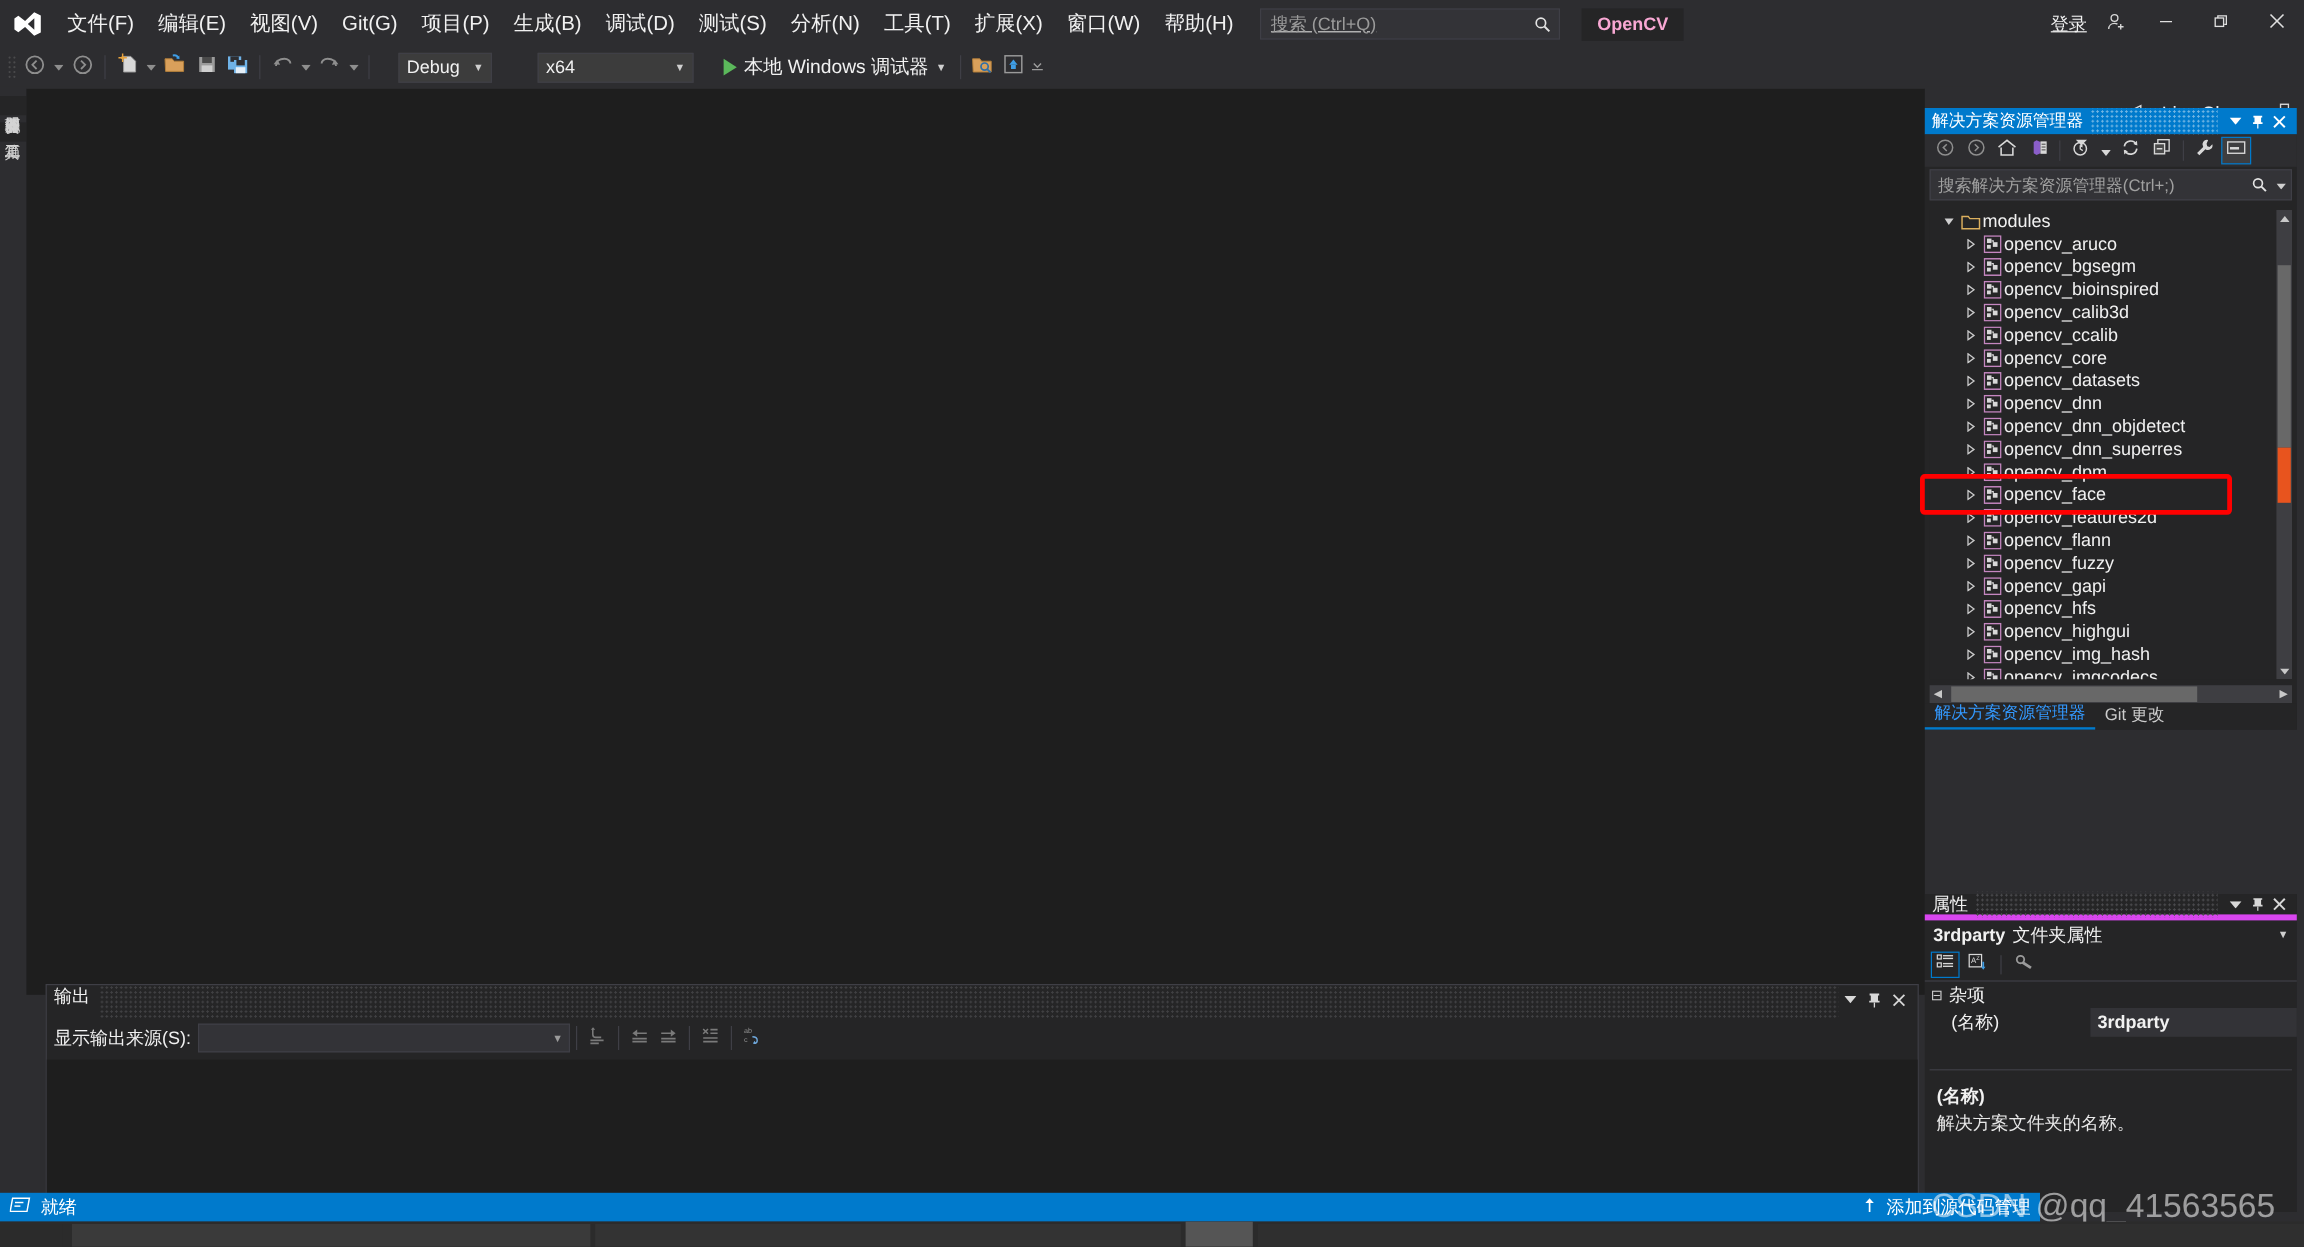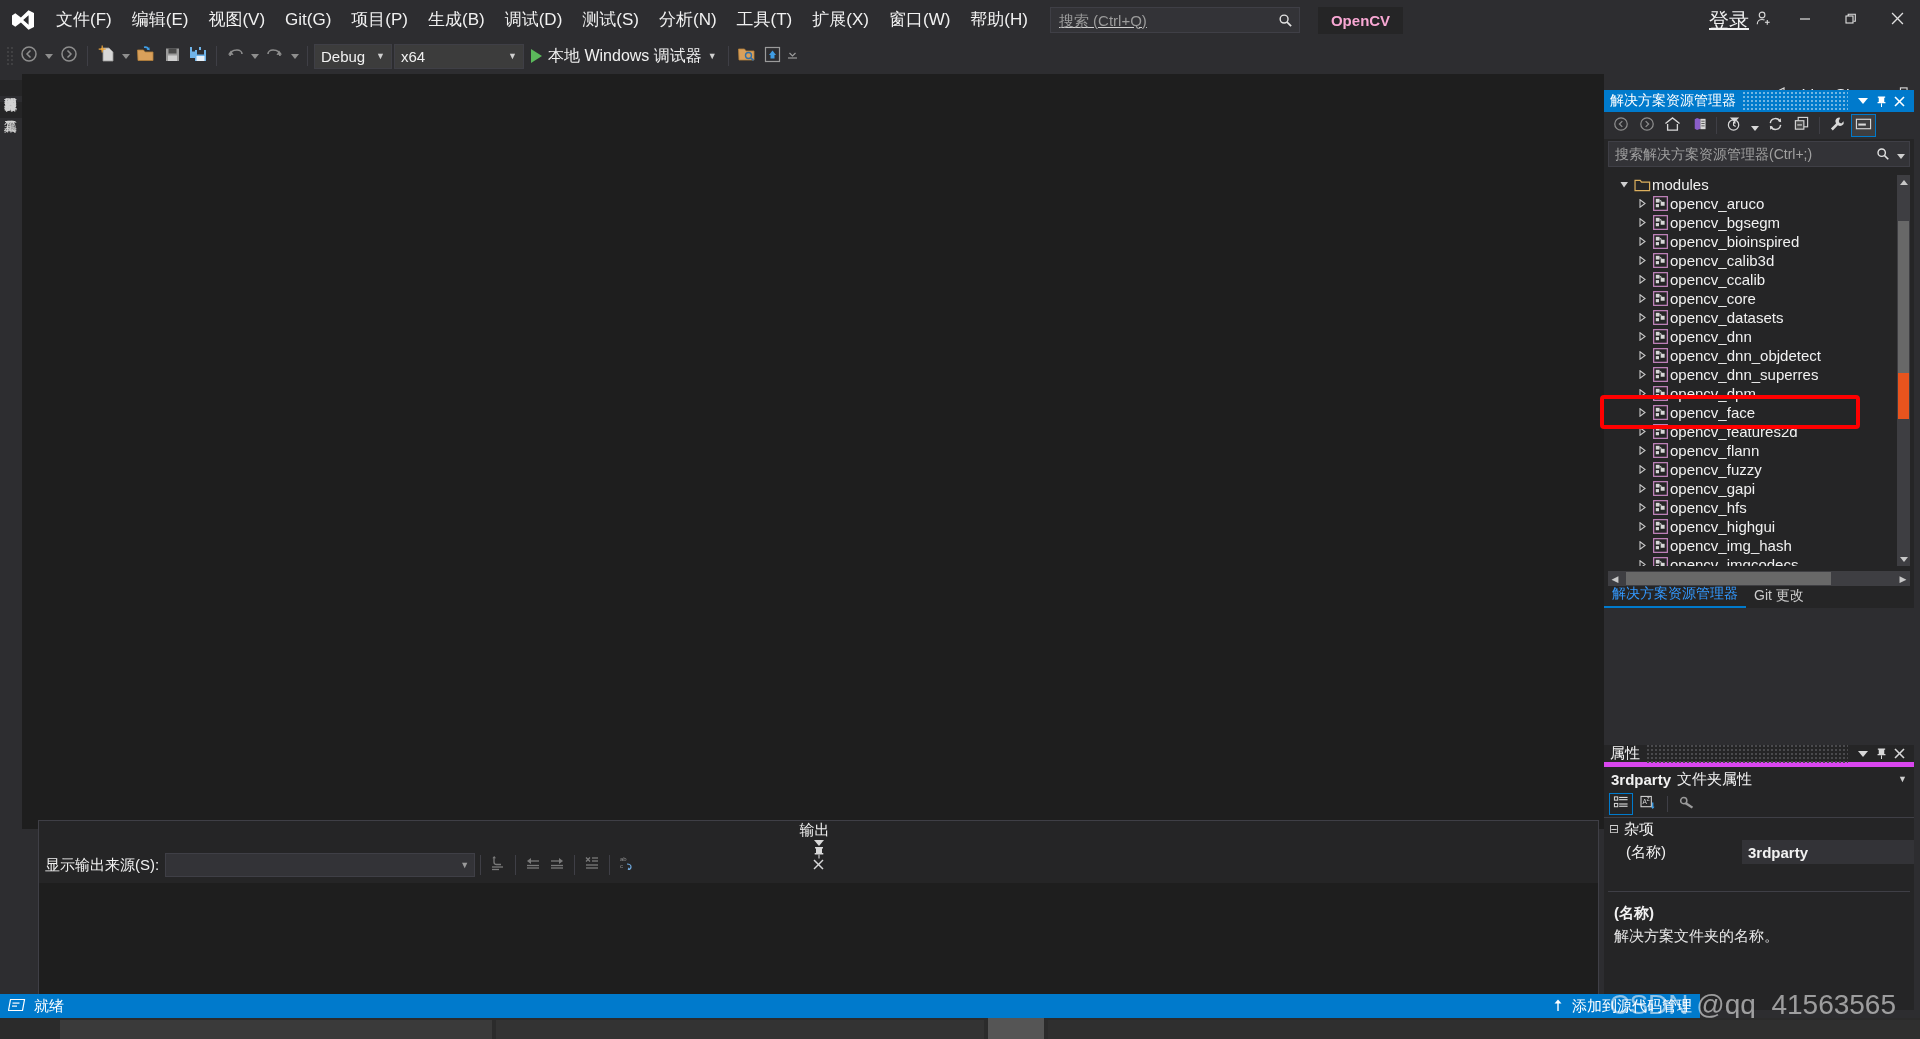--- a/index.html
+++ b/index.html
@@ -32,36 +32,36 @@
     flex:1; background:transparent; border:0; outline:none; color:#cfcfcf;
     font-size:15px; padding:0 8px; font-family:inherit;text-decoration:underline;
   }
   .qsearch input::placeholder{ color:#9b9b9b; }
   .qsearch .mag{ width:26px; display:flex; align-items:center; justify-content:center; }
   .proj-chip{
     margin-left:18px; background:#252526; color:#f9a8d4; font-size:15px; font-weight:bold;
     padding:5px 13px; white-space:nowrap;
   }
   .tb-right{ position:absolute; right:0; top:0; height:40px; display:flex; align-items:center; }
-  .signin{ display:flex; align-items:center; gap:6px; padding:0 10px; height:40px; font-size:20px; color:#f1f1f1;}
+  .signin{ display:flex; align-items:center; gap:16px; padding:0 10px; height:40px; font-size:15px; color:#f1f1f1;}
   .signin .lnk{ text-decoration:underline; }
   .wbtn{ width:46px; height:40px; display:flex; align-items:center; justify-content:center; }
 
   
   .toolbar{
     position:absolute; left:0; top:40px; width:1920px; height:32px;
     background:#2d2d30; display:flex; align-items:center; padding-left:6px;
   }
   .grip{ width:10px; height:20px; opacity:.45; }
   .tb-btn{ width:26px; height:26px; display:flex; align-items:center; justify-content:center; }
   .tb-caret{ width:14px; height:26px; display:flex; align-items:center; justify-content:center;}
   .tb-sep{ width:1px; height:20px; background:#3f3f46; margin:0 5px; }
   .combo{
     height:25px; background:#3c3c3c; border:1px solid #3f3f46; color:#f1f1f1;
-    font-size:15px; display:flex; align-items:center; padding:0 6px; margin:0 1px;
+    font-size:15px; display:flex; align-items:center; padding:0 6px; margin:0 19px;
     position:relative; min-width:78px;
   }
   .combo .cv{ flex:1; white-space:nowrap; }
   .combo .ar{ margin-left:6px; font-size:9px; color:#cfcfcf; }
   .combo.wide{ min-width:130px; }
   .run{ display:flex; align-items:center; gap:6px; padding:0 6px; height:26px; font-size:16px; }
   .run .tri{ width:0;height:0;border-left:11px solid #5bb85b;border-top:7px solid transparent;border-bottom:7px solid transparent;}
   .liveshare{
     position:absolute; right:8px; top:40px; height:32px; display:flex; align-items:center; gap:8px;
     font-size:16px; color:#f1f1f1;
@@ -75,21 +75,21 @@
   }
 
   
   .editorwell{ position:absolute; left:22px; top:74px; right:316px; bottom:210px; background:#1e1e1e; }
 
   
   .output{
     position:absolute; left:38px; bottom:34px; width:1561px; height:185px;
     background:#252526; border:1px solid #3f3f46;
   }
-  .out-head{ height:28px; display:flex; align-items:center; padding:0 6px; position:relative;flex-direction:column; }
+  .out-head{ height:28px; display:flex; padding:0 6px; position:relative; }
   .out-title{ font-size:15px; color:#f1f1f1; padding-right:8px; }
   .dots{ flex:1; height:28px; background-image:radial-gradient(#4a4a4d 1px, transparent 1px);
           background-size:4px 4px; background-position:0 12px; opacity:.75;}
   .out-head .ibtn{ width:20px; height:24px; display:flex; align-items:center; justify-content:center; color:#d8d8d8;}
   .out-bar{ height:32px; display:flex; align-items:center; padding:0 6px; gap:0; }
   .out-bar label{ font-size:15px; color:#f1f1f1; margin-right:6px; }
   .outsel{
     width:310px; height:24px; background:#333337; border:1px solid #3f3f46;
     display:flex; align-items:center; justify-content:flex-end; padding-right:5px;
   }

